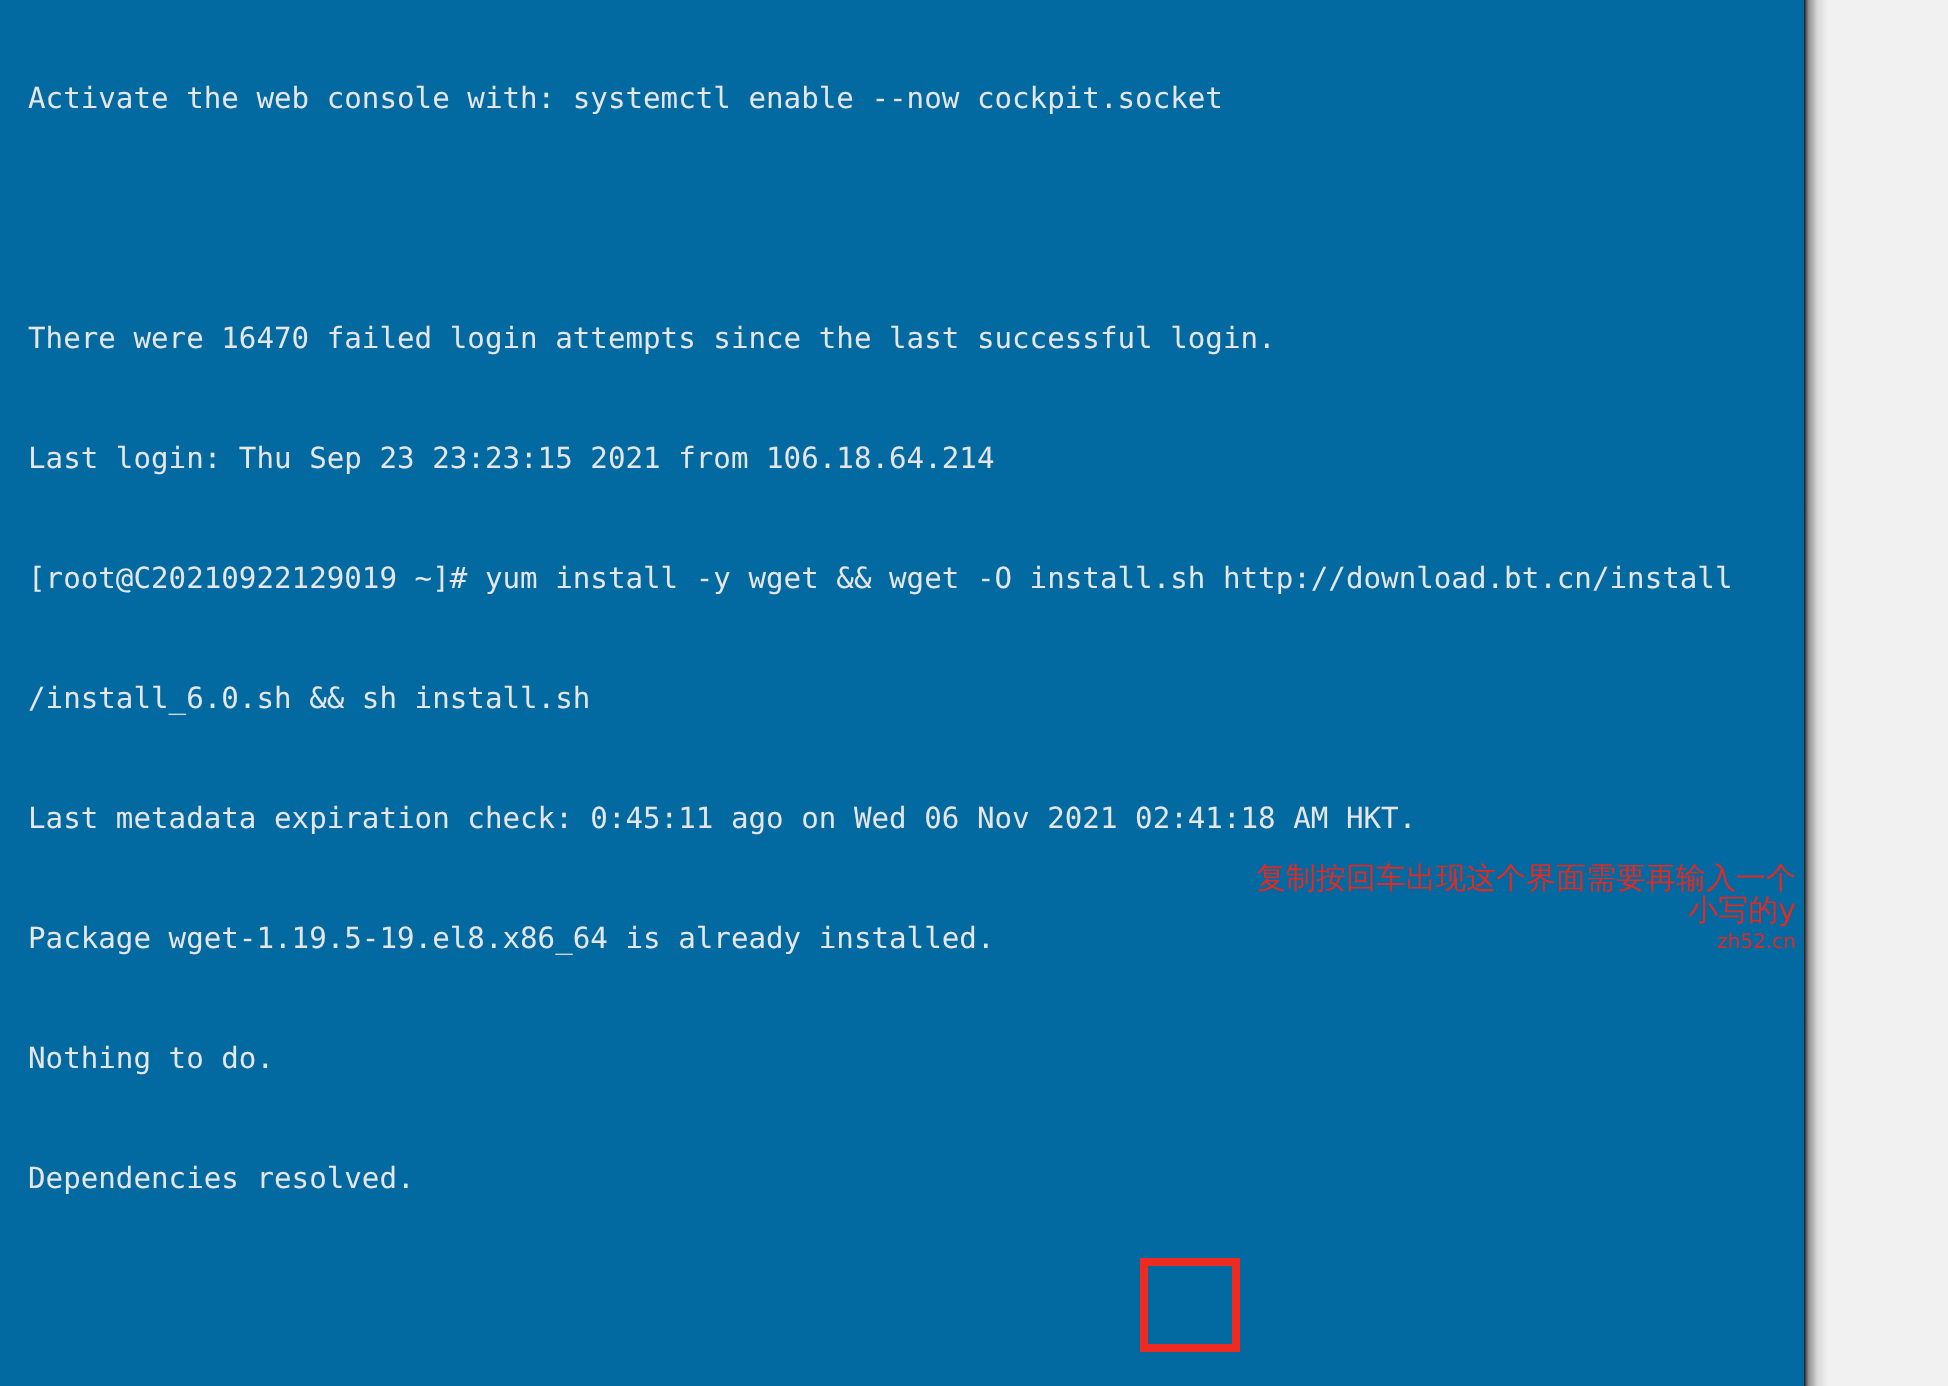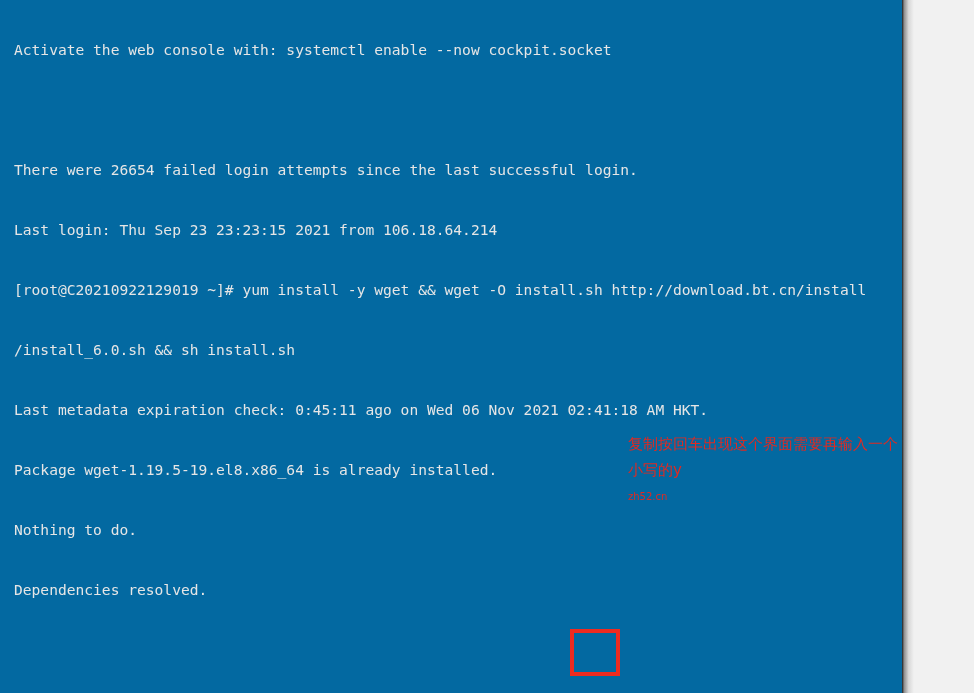--- a/index.html
+++ b/index.html
@@ -61,23 +61,24 @@
   .ln.blank { color: transparent; }
 
   
   #annotation {
     position: absolute;
     left: 628px;
     top: 431px;
     color: #e02a22;
     font-family: "DejaVu Sans", "Liberation Sans", sans-serif;
     font-size: 15px;
-    line-height: 26px;
+    line-height: 16px;
     width: 270px;
     white-space: normal;
+    text-align: right;
   }
   #annotation .anno-site {
     display: block;
     margin-top: 1px;
     font-size: 10px;
   }
 
   
   #y-highlight {
     position: absolute;
@@ -93,21 +94,21 @@
 </style>
 </head>
 <body>
 
 <div id="page-bg"></div>
 
 <div id="terminal">
   <div id="term-text">
     <span class="ln">Activate the web console with: systemctl enable --now cockpit.socket</span>
     <span class="ln blank"></span>
-    <span class="ln">There were 26654 failed login attempts since the last successful login.</span>
+    <span class="ln">There were 16470 failed login attempts since the last successful login.</span>
     <span class="ln">Last login: Thu Sep 23 23:23:15 2021 from 106.18.64.214</span>
     <span class="ln">[root@C20210922129019 ~]# yum install -y wget &amp;&amp; wget -O install.sh http://download.bt.cn/install</span>
     <span class="ln">/install_6.0.sh &amp;&amp; sh install.sh</span>
     <span class="ln">Last metadata expiration check: 0:45:11 ago on Wed 06 Nov 2021 02:41:18 AM HKT.</span>
     <span class="ln">Package wget-1.19.5-19.el8.x86_64 is already installed.</span>
     <span class="ln">Nothing to do.</span>
     <span class="ln">Dependencies resolved.</span>
     
     
     

